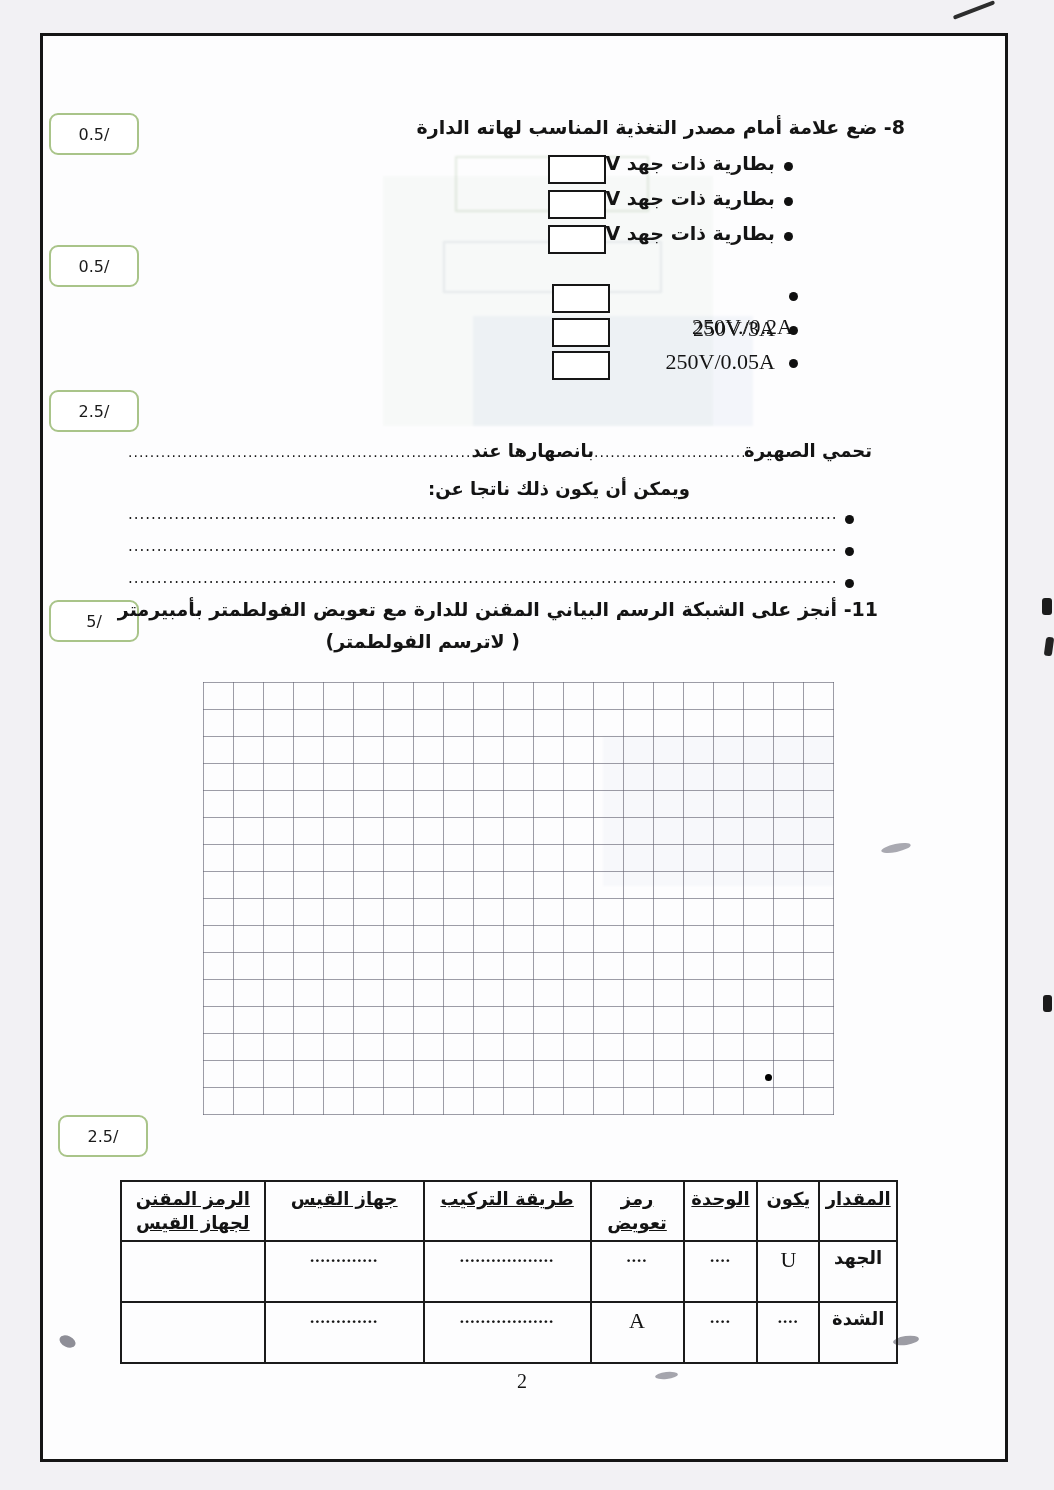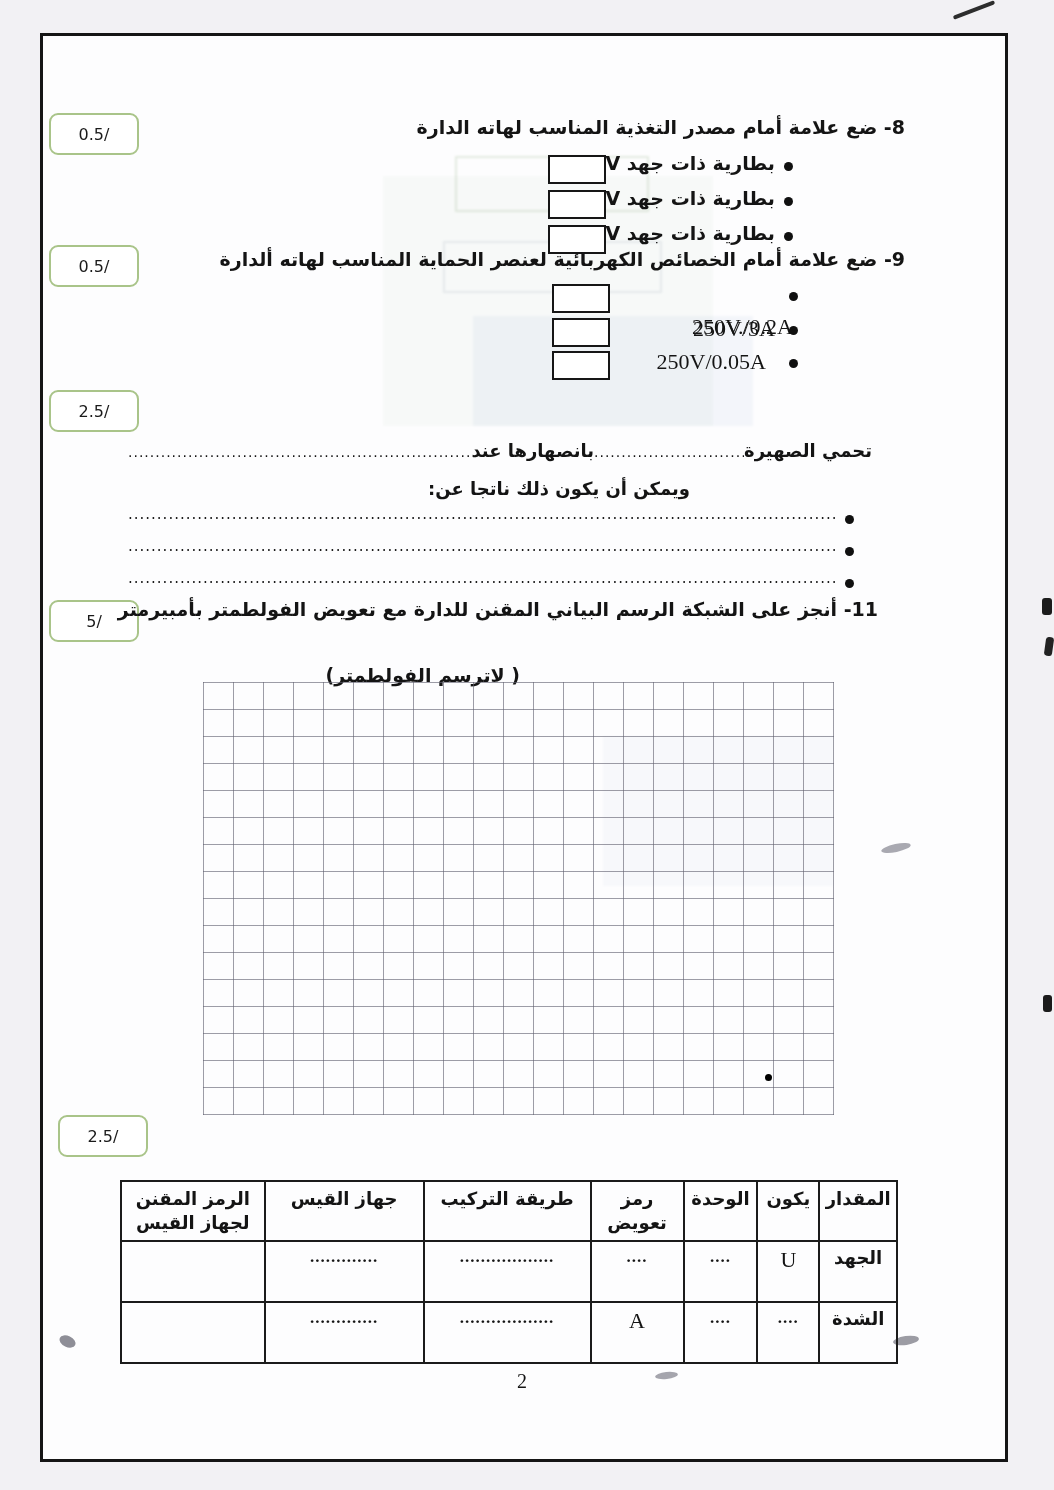--- a/index.html
+++ b/index.html
@@ -51,21 +51,21 @@
   .grid-dot{width:7px;height:7px;border-radius:50%;background:#000;}
   
   table.qt{
     border-collapse:collapse;width:778px;direction:rtl;table-layout:fixed;
   }
   table.qt td{
     border:2px solid #1b1b1b;vertical-align:top;text-align:center;
     font-size:18px;font-weight:bold;padding:5px 3px 4px 3px;
     font-family:"DejaVu Sans",sans-serif;overflow:hidden;
   }
-  table.qt .hdr{white-space:normal;line-height:1.35;height:48px;}
+  table.qt .hdr{white-space:normal;line-height:1.35;height:48px;text-decoration:underline;}
   table.qt .rowh{height:50px;}
   table.qt .dots{font-family:"Liberation Serif",serif;font-weight:bold;font-size:17px;letter-spacing:1px;direction:ltr;white-space:nowrap;}
   table.qt .sym{font-family:"Liberation Serif",serif;font-weight:normal;font-size:22px;}
   .pagenum{font-size:20px;font-family:"Liberation Serif",serif;}
   
   .smudge{border-radius:50%;}
   .bleed{filter:blur(1px);}
 </style>
 </head>
 <body>
@@ -110,32 +110,31 @@
   <div class="abs cbx" style="left:505px;top:119px;"></div>
 
   <div class="abs blt" style="left:741px;top:161px;"></div>
   <div class="abs ar opt-text" style="right:230px;top:151px;">بطارية ذات جهد 4.5V</div>
   <div class="abs cbx" style="left:505px;top:154px;"></div>
 
   <div class="abs blt" style="left:741px;top:196px;"></div>
   <div class="abs ar opt-text" style="right:230px;top:186px;">بطارية ذات جهد 6V</div>
   <div class="abs cbx" style="left:505px;top:189px;"></div>
 
-  <div class="abs ar heading" style="right:100px;top:212px;">9- ضع علامة أمام الخصائص الكهربائية لعنصر الحماية المناسب لهاته ألدارة</div>
 
   <div class="abs blt" style="left:746px;top:256px;"></div>
   <div class="abs latin" style="right:212px;top:246px;margin-top:32px;">250V./0.2A</div>
   <div class="abs cbx" style="left:509px;top:248px;"></div>
 
   <div class="abs blt" style="left:746px;top:290px;"></div>
   <div class="abs latin" style="right:230px;top:280px;">250V/3A</div>
   <div class="abs cbx" style="left:509px;top:282px;"></div>
 
   <div class="abs blt" style="left:746px;top:323px;"></div>
-  <div class="abs latin" style="right:239px;top:313px;">250V/0.05A</div>
+  <div class="abs latin" style="right:230px;top:313px;">250V/0.05A</div>
   <div class="abs cbx" style="left:509px;top:315px;"></div>
 
 
   <div class="abs sentence" style="left:85px;right:133px;top:404px;">
     <span class="ar">تحمي الصهيرة</span>
     <span class="fill f1">........................................................................................................................................................................................................</span>
     <span class="ar">بانصهارها عند</span>
     <span class="fill f2">........................................................................................................................................................................................................</span>
   </div>
 
@@ -144,21 +143,21 @@
   <div class="abs blt" style="left:802px;top:479px;"></div>
   <div class="abs dotline" style="left:85px;top:469px;width:710px;">........................................................................................................................................................................................................</div>
 
   <div class="abs blt" style="left:802px;top:511px;"></div>
   <div class="abs dotline" style="left:85px;top:501px;width:710px;">........................................................................................................................................................................................................</div>
 
   <div class="abs blt" style="left:802px;top:543px;"></div>
   <div class="abs dotline" style="left:85px;top:533px;width:710px;">........................................................................................................................................................................................................</div>
 
   <div class="abs ar heading" style="right:127px;top:562px;">11- أنجز على الشبكة الرسم البياني المقنن للدارة مع تعويض الفولطمتر بأمبيرمتر</div>
-  <div class="abs ar heading" style="left:317px;top:628px;width:160px;text-align:center;">( لاترسم الفولطمتر)</div>
+  <div class="abs ar heading" style="left:317px;top:594px;width:160px;text-align:center;">( لاترسم الفولطمتر)</div>
 
   <div class="abs grid" style="left:160px;top:646px;">
     <div class="abs grid-dot" style="left:562px;top:392px;"></div>
   </div>
 
 
   <table class="qt abs" style="left:77px;top:1144px;">
     <colgroup>
       <col style="width:10%">
         <col style="width:8%">

